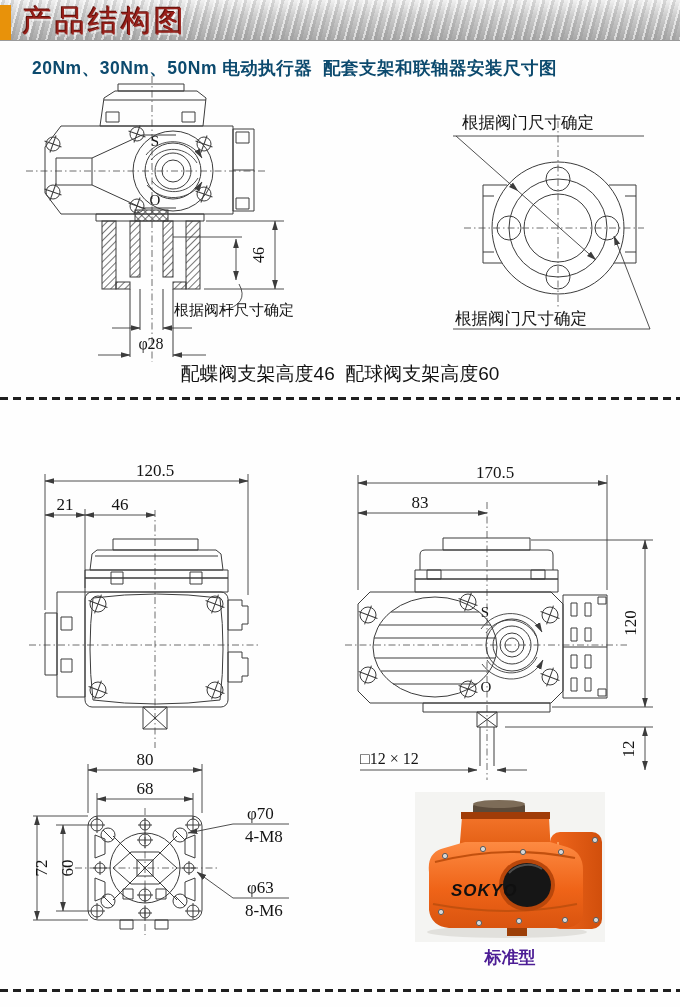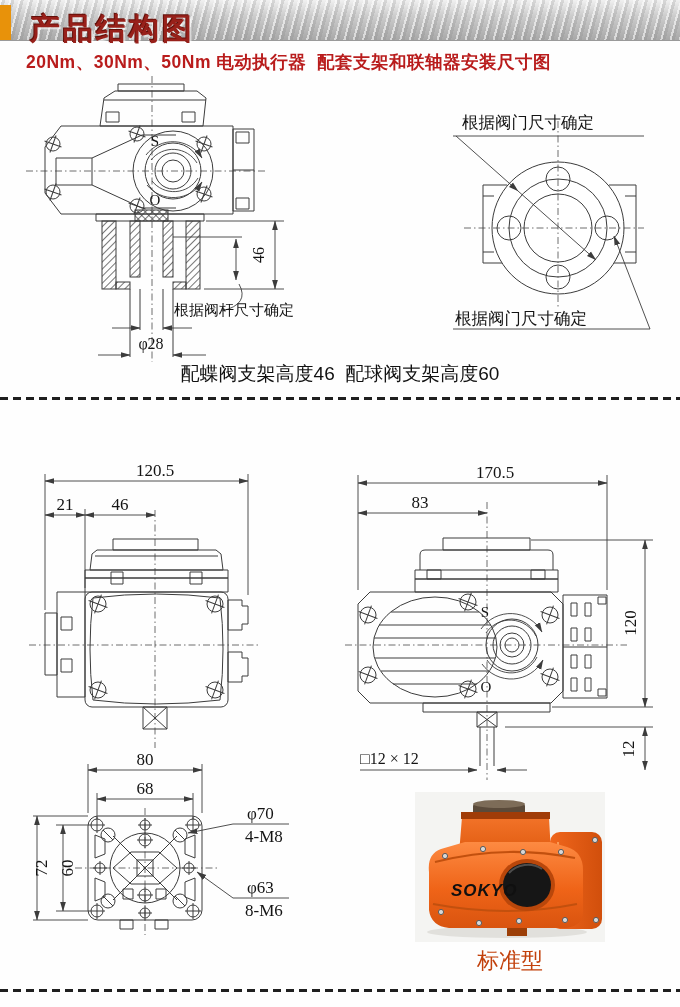--- a/index.html
+++ b/index.html
@@ -5,36 +5,36 @@
   html,body{margin:0;padding:0;background:#fff;}
   .page{position:relative;width:680px;height:1007px;background:#fefefe;overflow:hidden;
         font-family:"Liberation Sans","DejaVu Sans",sans-serif;}
   
   .band{position:absolute;left:0;top:0;width:680px;height:40px;
         background:linear-gradient(180deg,#f0f0f0 0%,#cccccc 40%,#a8a8a8 100%);
         border-bottom:1px solid #9a9a9a;}
   .band::after{content:"";position:absolute;inset:0;
         background:repeating-linear-gradient(105deg,rgba(255,255,255,.55) 0 2px,rgba(130,130,130,.22) 2px 5px,rgba(255,255,255,0) 5px 9px);}
   .accent{position:absolute;left:0;top:5px;width:11px;height:35px;background:#e8920a;z-index:3;}
-  .band-title{position:absolute;left:22px;top:1px;margin:8px;z-index:2;
-        font-size:30px;font-weight:700;letter-spacing:3px;color:#98201a;
+  .band-title{position:absolute;left:22px;top:1px;margin:0;z-index:2;
+        font-size:30px;font-weight:400;letter-spacing:3px;color:#98201a;
         text-shadow:-1px -1px 0 #63100a,2px 2px 1px rgba(255,255,255,.6);}
-  .sec-title{position:absolute;margin:6px;font-size:17.5px;font-weight:700;color:#b91c1c;
+  .sec-title{position:absolute;margin:12px;font-size:17.5px;font-weight:700;color:#0c4a6e;
         letter-spacing:.5px;white-space:pre;}
   #t1{left:20px;top:44px;}
   #t2{left:38px;top:423px;}
   .caption1{position:absolute;left:0;top:361px;width:680px;text-align:center;
         font-family:Liberation Sans, sans-serif;font-size:19px;color:#111;white-space:pre;}
   .dashline{position:absolute;left:0;width:680px;height:3px;
         background:repeating-linear-gradient(90deg,#1f1f1f 0 8px,transparent 8px 13px);}
   #dv1{top:397px;} #dv2{top:989px;}
   .drawing{position:absolute;}
   .photo{position:absolute;left:415px;top:792px;}
   .photo-caption{position:absolute;left:415px;top:946px;width:190px;text-align:center;
-        font-size:22px;font-weight:400;color:#c2410c;}
+        font-size:17px;font-weight:700;color:#4c1d95;}
   
   .ln{fill:none;stroke:#3c3c3c;stroke-width:1;stroke-linejoin:round;}
   .lnf{fill:#fff;stroke:#3c3c3c;stroke-width:1;}
   .cl{fill:none;stroke:#4a4a4a;stroke-width:.8;stroke-dasharray:7 3 1.5 3;}
   .dim{fill:none;stroke:#3c3c3c;stroke-width:.9;}
   .hfill{fill:url(#hA);stroke:#3c3c3c;stroke-width:1;}
   .hfill2{fill:url(#hB);stroke:none;}
   text.dt{font-family:"Liberation Serif","DejaVu Serif",serif;fill:#141414;}
 </style>
 </head>

